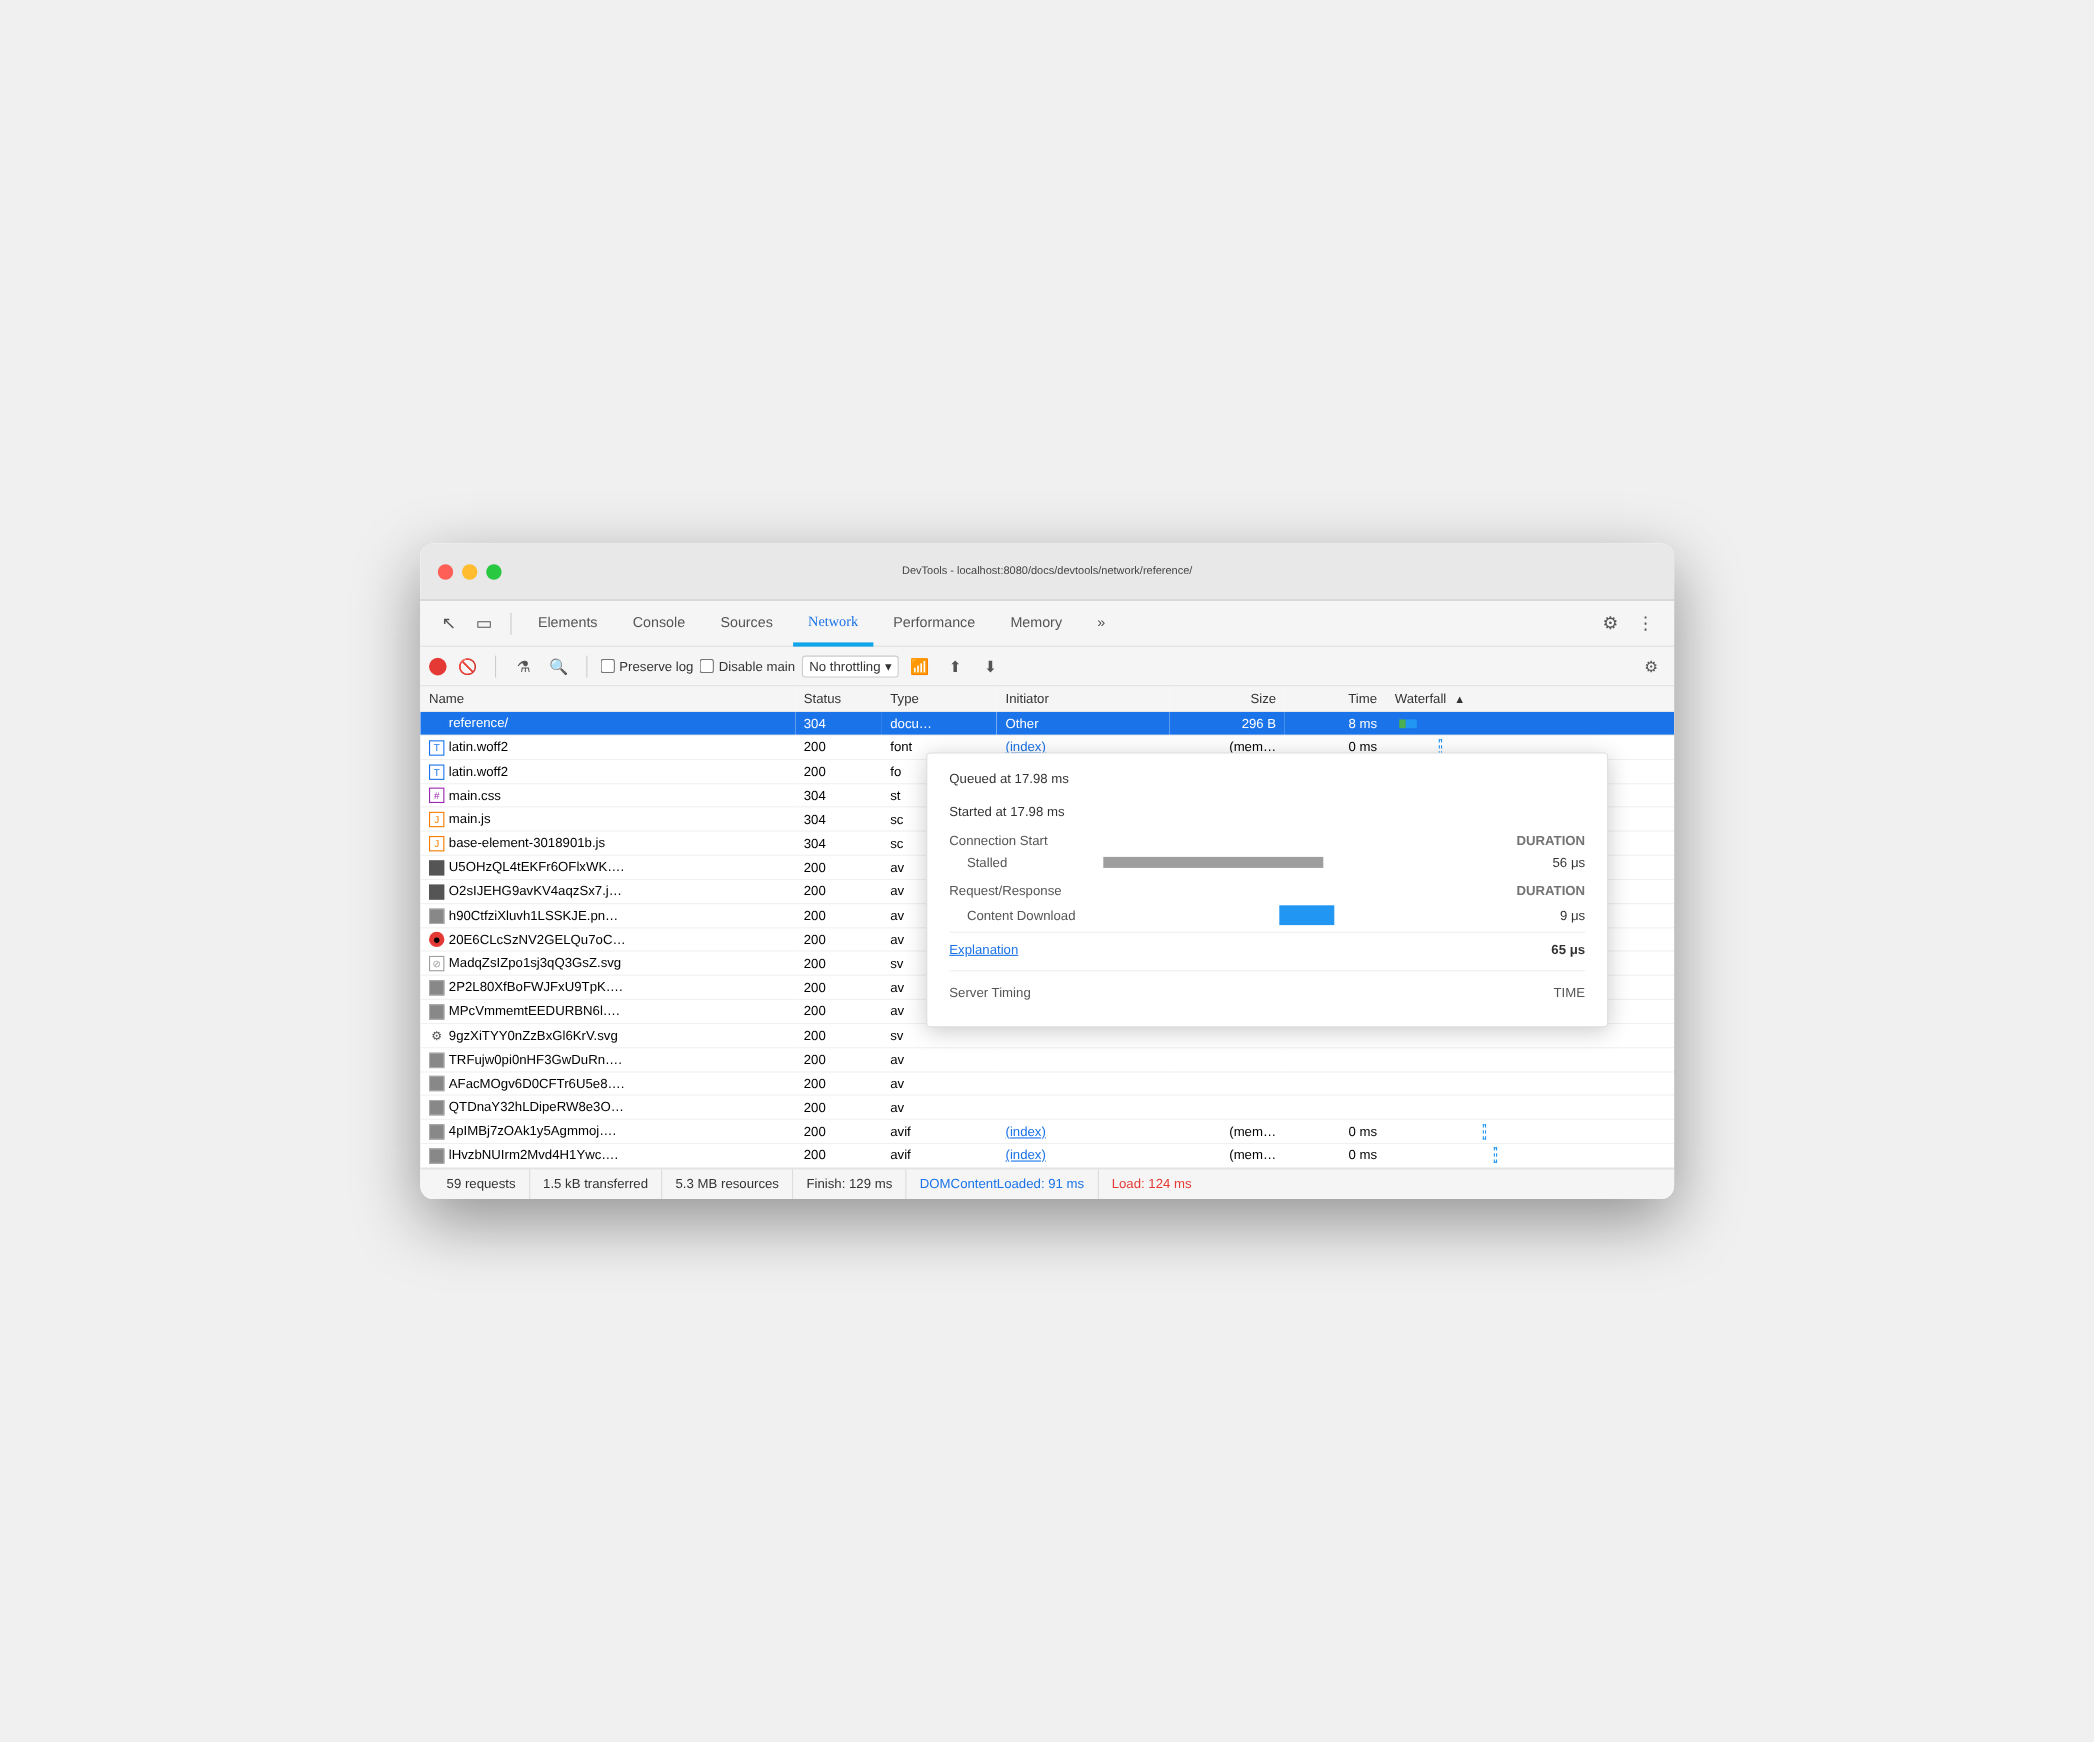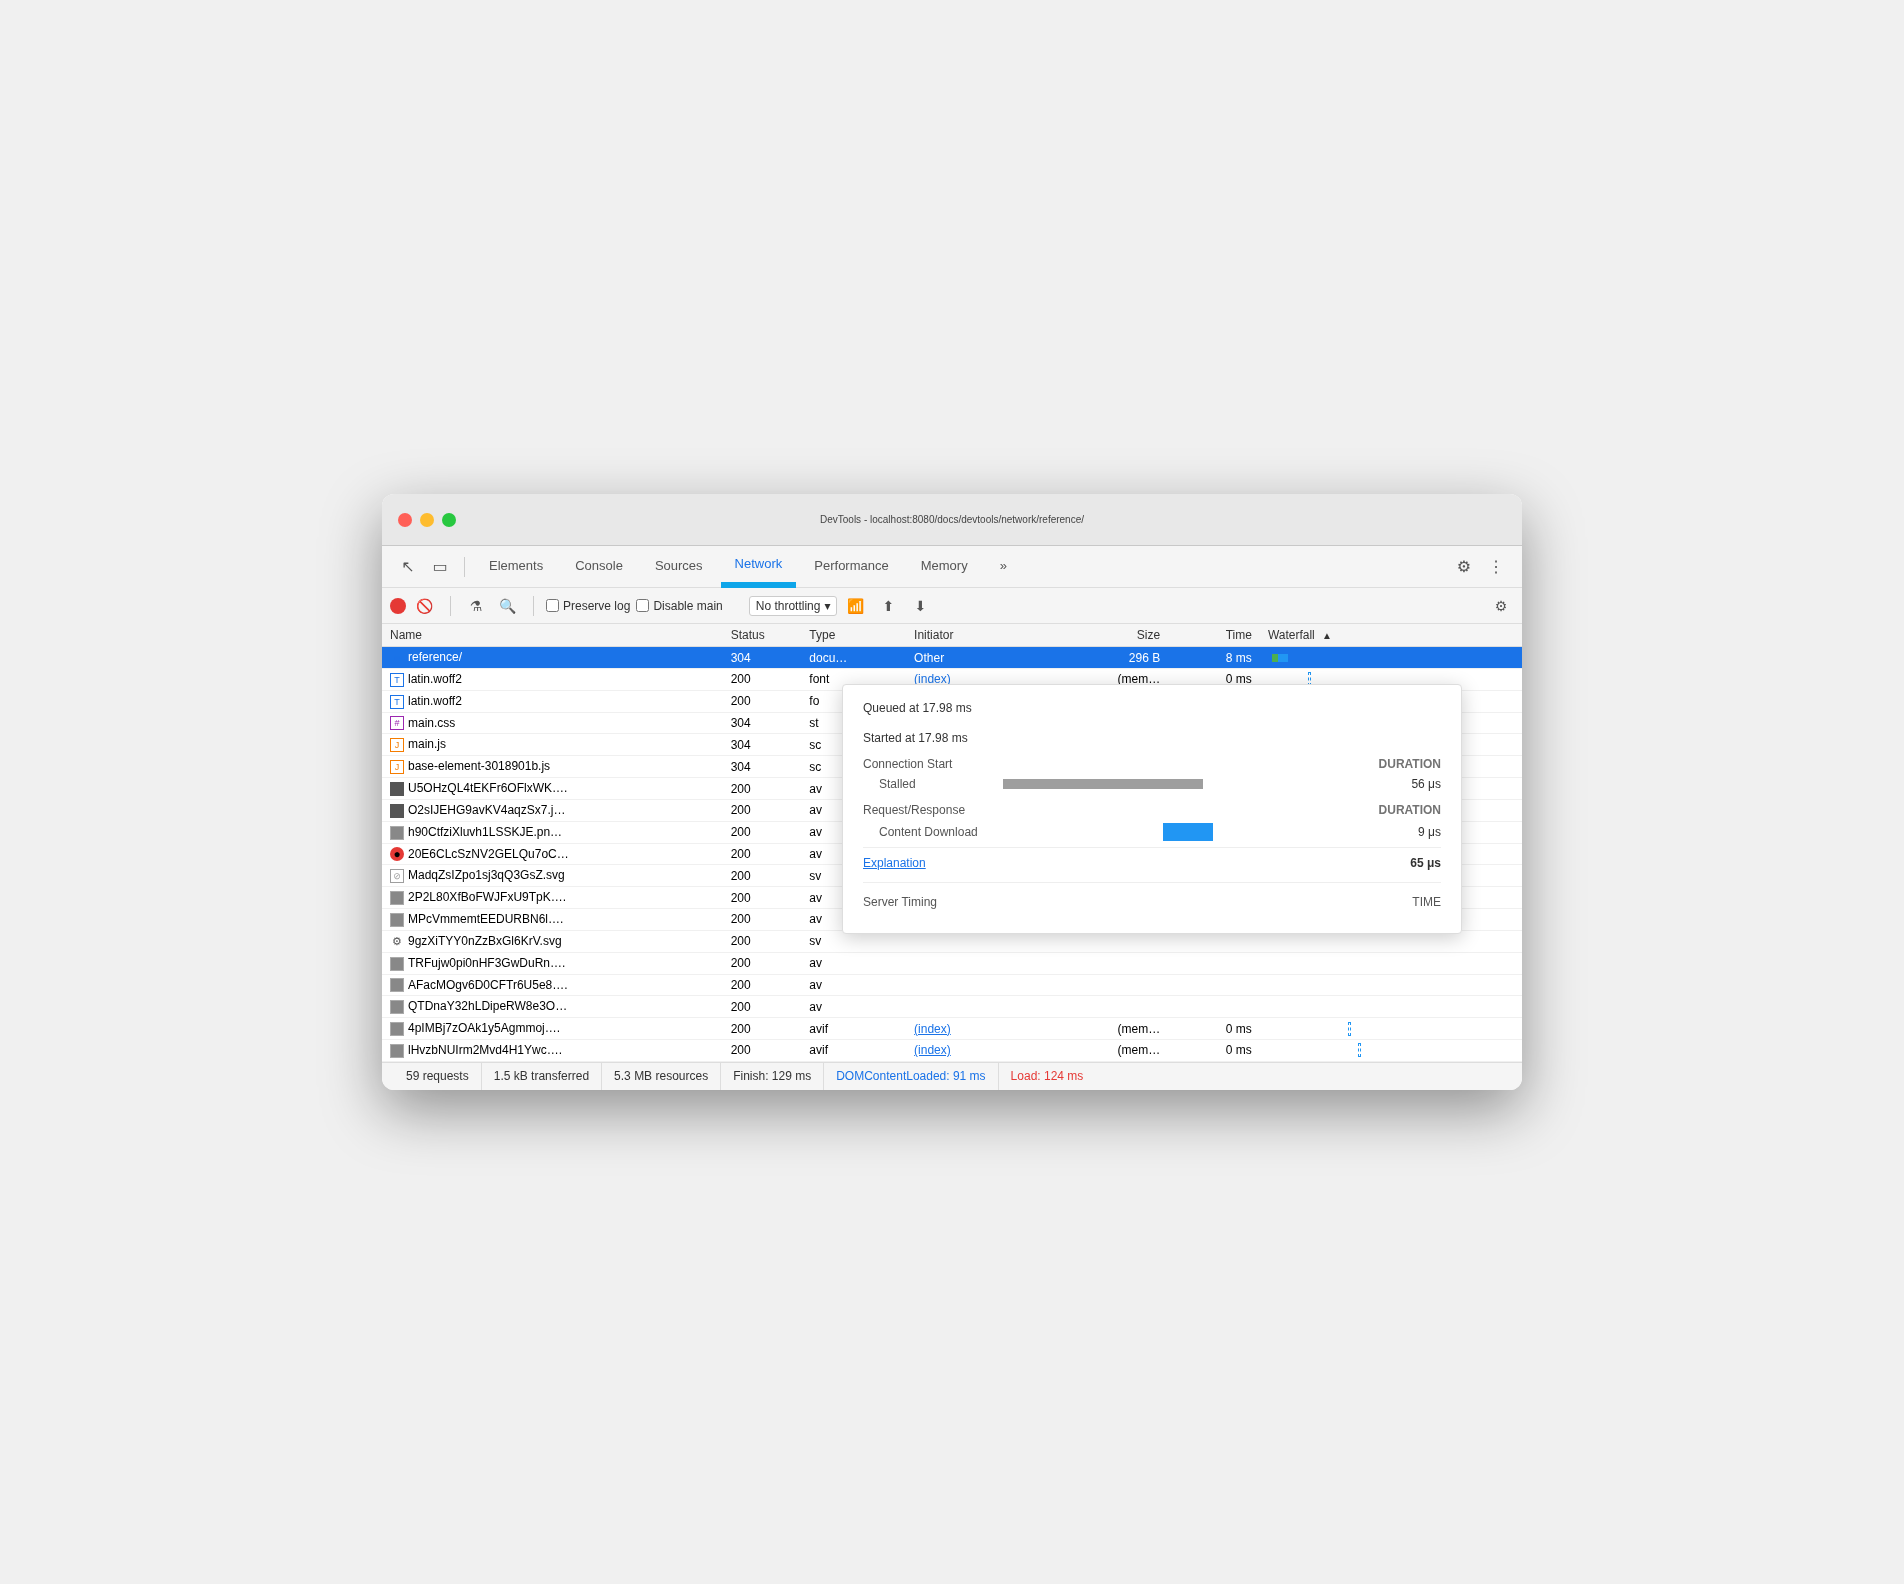--- a/index.html
+++ b/index.html
@@ -71,21 +71,22 @@
       font-size: 13px;
       color: #555;
       cursor: pointer;
       border-bottom: 2px solid transparent;
       height: 42px;
       display: flex;
       align-items: center;
     }
     .toolbar-tab.active {
       color: #1a73e8;
-      border-bottom: 6px solid #0ea5e9;
+      border-bottom: 4px solid #0ea5e9;
+      font-family: Liberation Serif, serif;
     }
     .toolbar-icon-btn {
       width: 28px;
       height: 28px;
       border: none;
       background: transparent;
       cursor: pointer;
       display: flex;
       align-items: center;
       justify-content: center;
@@ -150,21 +151,20 @@
       display: flex;
       align-items: center;
       gap: 4px;
       font-size: 12px;
       color: #333;
       cursor: pointer;
       padding: 2px 6px;
       border: 1px solid #ccc;
       border-radius: 3px;
       background: white;
-      margin-left: 20px;
     }
     
     .table-container {
       flex: 1;
       overflow: auto;
       position: relative;
     }
     .net-table {
       width: 100%;
       border-collapse: collapse;

